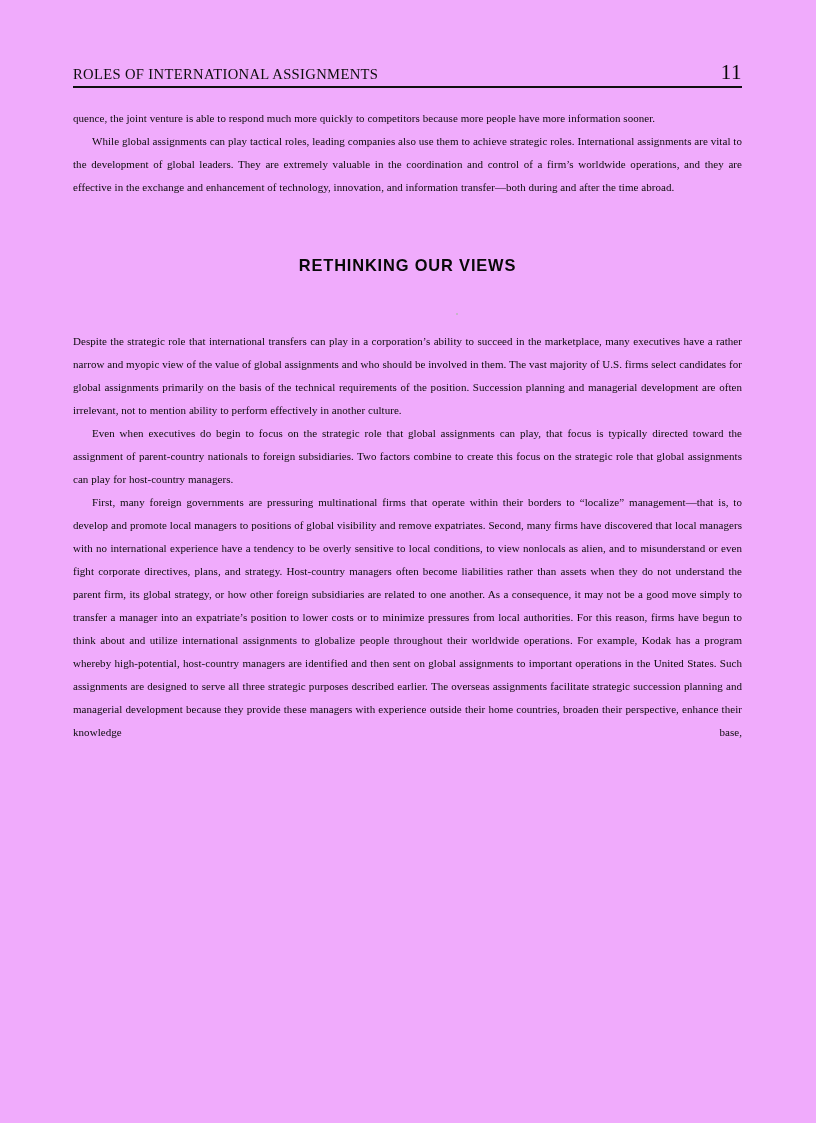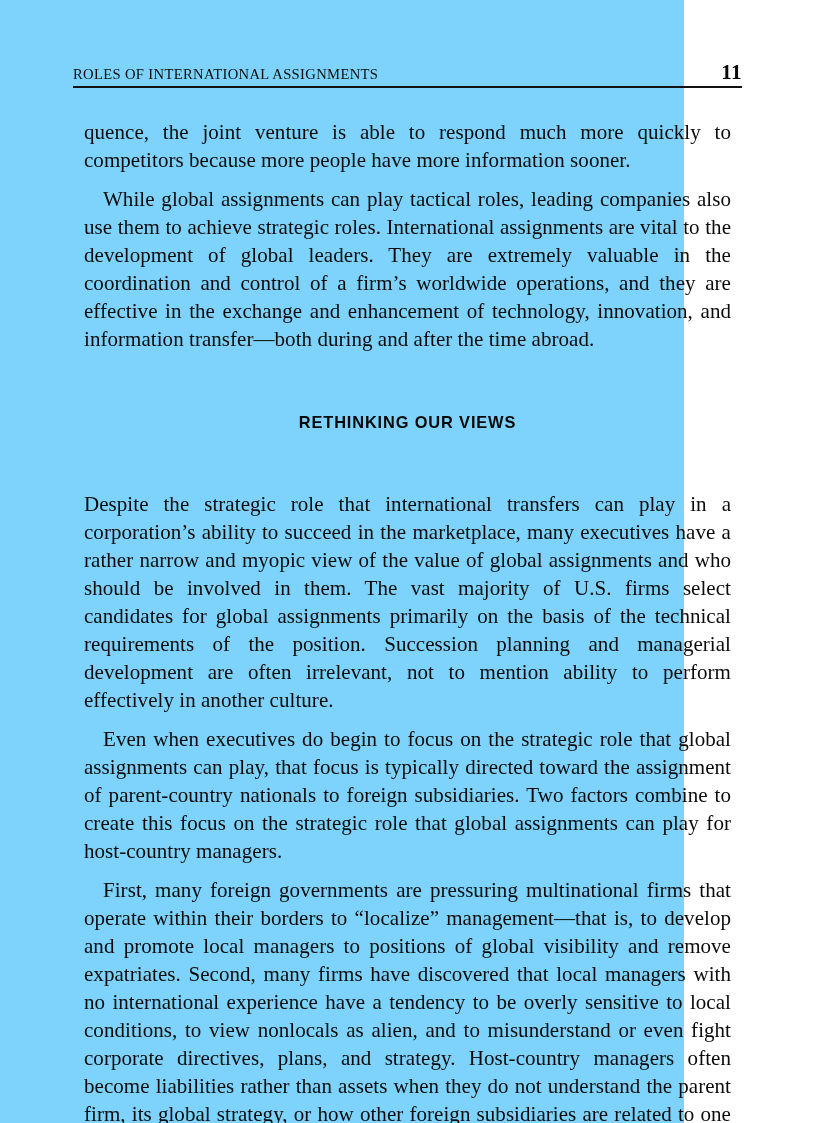--- a/index.html
+++ b/index.html
@@ -11,23 +11,23 @@
     width: 816px;
     height: 1123px;
     overflow: hidden;
     font-family: "Liberation Serif", "DejaVu Serif", serif;
     color: #0b0b0b;
     -webkit-font-smoothing: antialiased;
   }
 
   #page {
     position: relative;
-    width: 684px;
+    width: 816px;
     height: 1123px;
-    background: #7dd3fc;
+    background: #f0abfc;
   }
 
   
   .running-head {
     position: absolute;
     left: 73px;
     top: 60px;
     width: 669px;
     display: flex;
     align-items: baseline;
@@ -36,21 +36,21 @@
   .running-head-title {
     font-family: "Liberation Serif", "DejaVu Serif", serif;
     font-size: 14.6px;
     letter-spacing: 0.35px;
     white-space: nowrap;
     color: #0d0d0d;
   }
   .running-head-folio {
     font-family: "Liberation Serif", "DejaVu Serif", serif;
     font-size: 21px;
-    font-weight: bold;
+    font-weight: normal;
     color: #080808;
     letter-spacing: 0.5px;
   }
   .head-rule {
     position: absolute;
     left: 73px;
     top: 86px;
     width: 669px;
     height: 2.2px;
     background: #101010;
@@ -58,44 +58,44 @@
 
   
   .textblock {
     position: absolute;
     left: 73px;
     top: 107px;
     width: 669px;
   }
 
   p.body {
-    margin: 11px;
-    font-size: 21px;
-    line-height: 28px;
+    margin: 0;
+    font-size: 11px;
+    line-height: 23px;
     text-align: justify;
     text-justify: inter-word;
     hyphens: none;
     color: #0b0b0b;
     letter-spacing: 0.05px;
   }
   p.body.indent {
     text-indent: 19px;
   }
   p.body.noindent {
     text-indent: 0;
   }
 
   
   p.body.lastflush {
     text-align-last: justify;
   }
 
   
   .section-heading {
-    margin: 0;
+    margin: 8px;
     padding: 0;
     text-align: center;
     font-family: "Liberation Sans", "DejaVu Sans", sans-serif;
     font-weight: bold;
     font-size: 16.4px;
     line-height: 24px;
     letter-spacing: 0.85px;
     color: #090909;
   }
   .heading-gap-before { height: 46px; }

